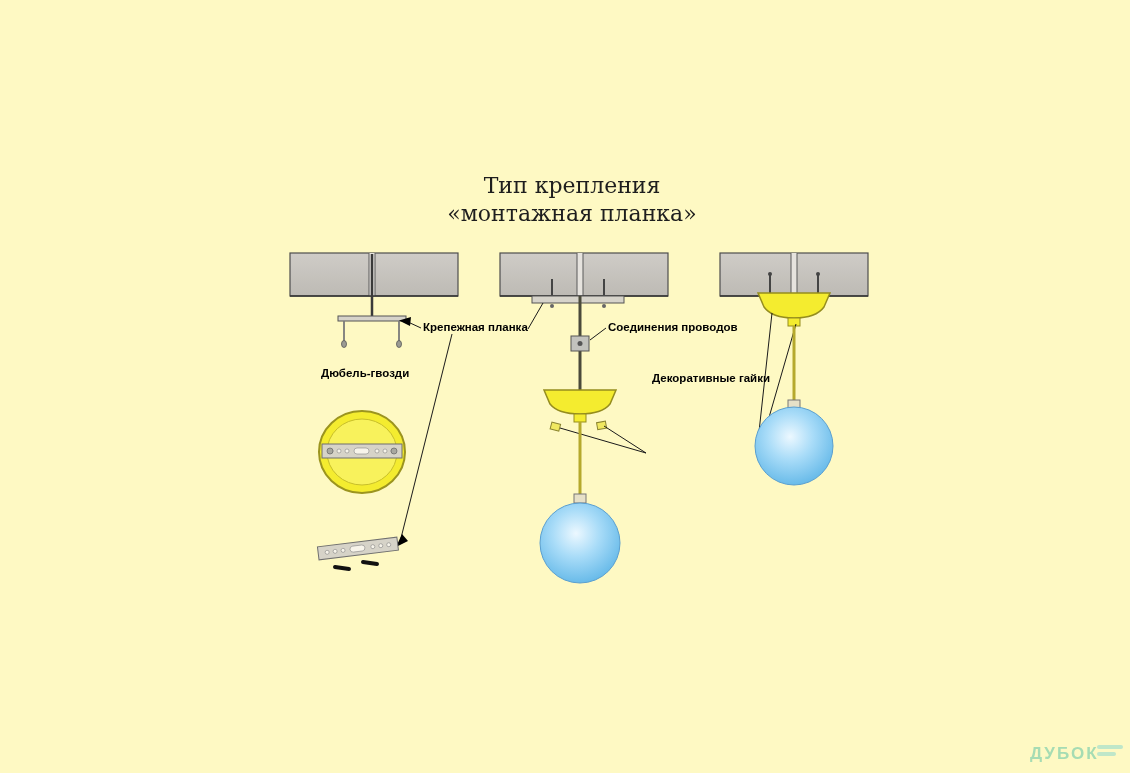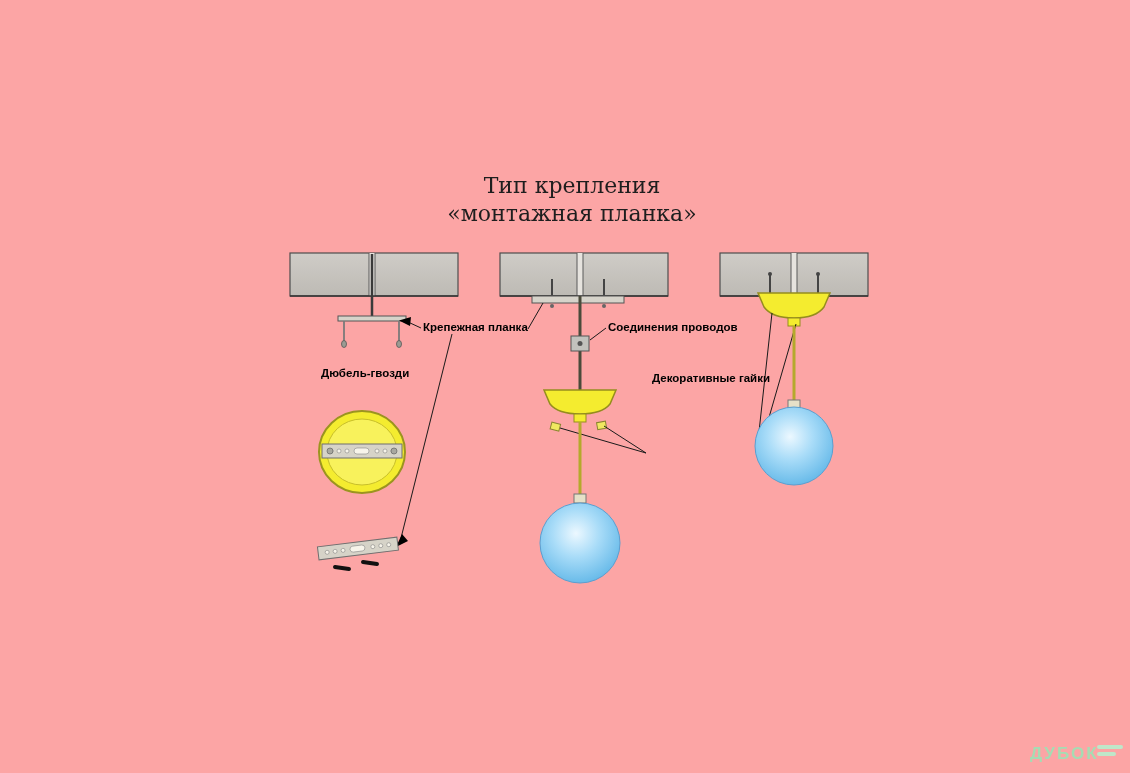--- a/index.html
+++ b/index.html
@@ -1,16 +1,16 @@
 <!DOCTYPE html>
 <html><head>
 <meta charset="utf-8">
 <style>
   html,body{margin:0;padding:0;background:#fff;}
-  .page{position:relative;width:1130px;height:773px;background:#fca5a5;overflow:hidden;
+  .page{position:relative;width:1130px;height:773px;background:#fef9c3;overflow:hidden;
         font-family:"Liberation Sans",sans-serif;}
   svg{position:absolute;left:0;top:0;}
   .title-text{font-family:"DejaVu Serif","Liberation Serif",serif;font-size:22px;fill:#1e1e1e;}
   .callout{font-family:"Liberation Sans",sans-serif;font-size:11.5px;font-weight:bold;fill:#000;}
   .logo-text{font-family:"Liberation Sans",sans-serif;font-size:17px;font-weight:bold;
              letter-spacing:2px;fill:#a6dcb3;}
   .leader{stroke:#1a1a1a;stroke-width:1;fill:none;}
 </style>
 </head>
 <body>

